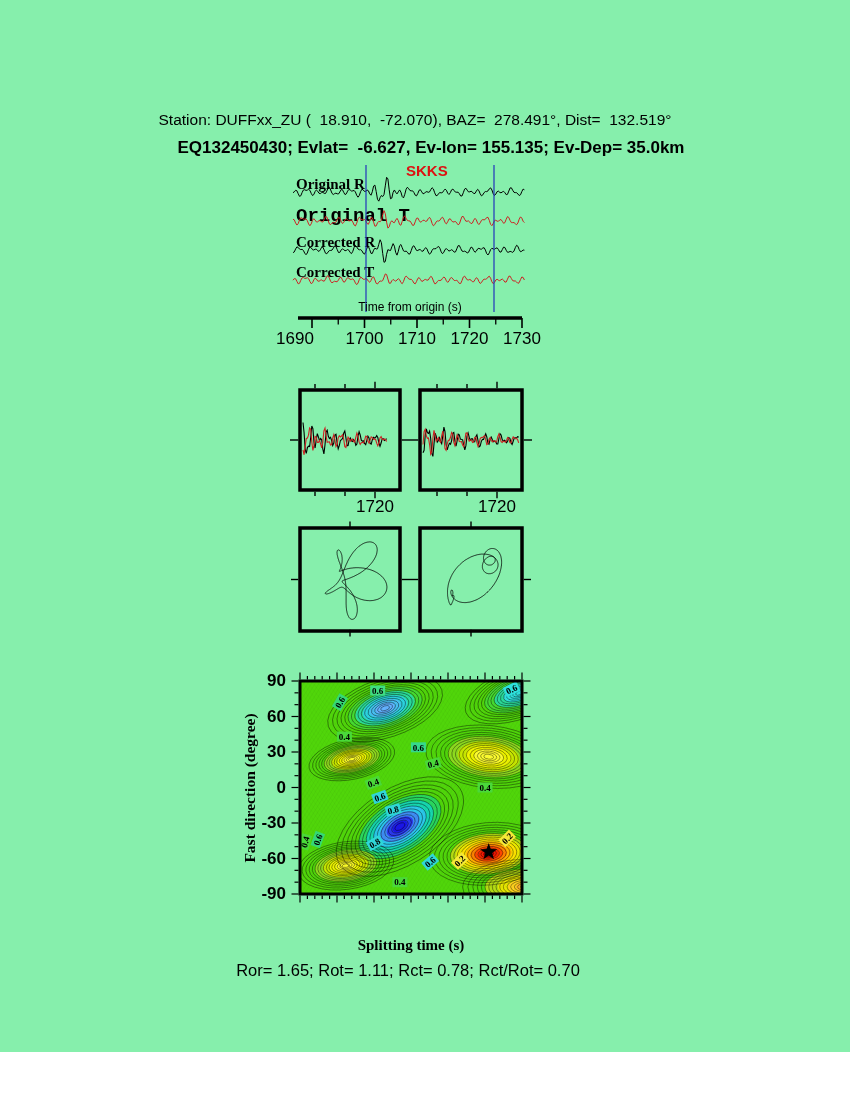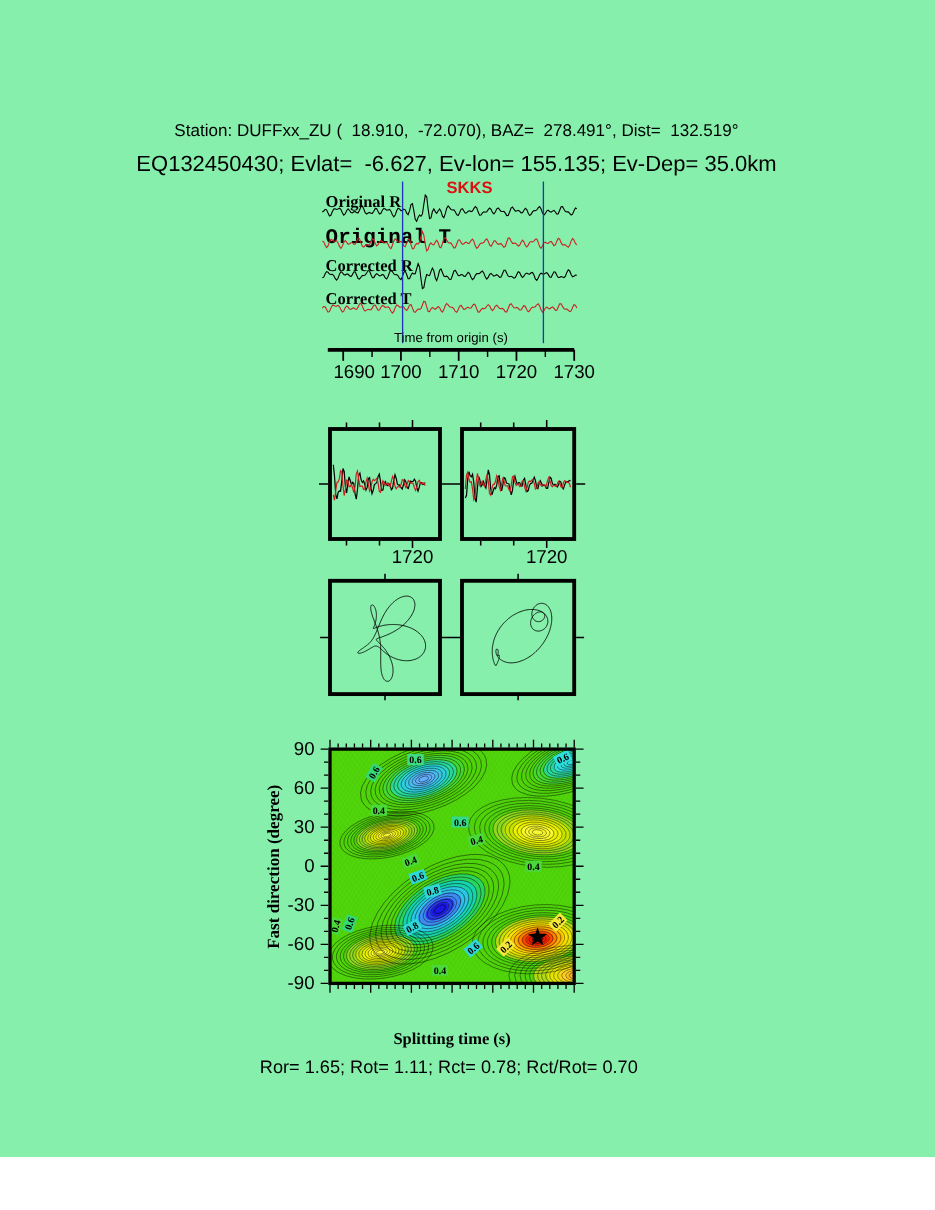--- a/index.html
+++ b/index.html
@@ -3,29 +3,29 @@
 <meta charset="utf-8">
 <style>
   html,body{margin:0;padding:0;background:#fff;}
   #page{position:relative;width:850px;height:1052px;background:#86efac;overflow:hidden;
         font-family:"Liberation Sans","DejaVu Sans",sans-serif;color:#000;}
   .abs{position:absolute;}
   .ctr{text-align:center;}
   .pre{white-space:pre;}
   .serifb{font-family:"Liberation Serif","DejaVu Serif",serif;font-weight:bold;}
   .xt{position:absolute;transform:translateX(-50%);font-size:17px;}
-  .yt{position:absolute;width:46px;text-align:right;font-size:17px;}
+  .yt{position:absolute;width:46px;text-align:right;font-size:17px;font-weight:bold;}
 </style>
 </head>
 <body>
 
 <div id="page">
 
   <div class="abs ctr pre" style="left:0;width:830px;top:111px;font-size:15.5px;">Station: DUFFxx_ZU (  18.910,  -72.070), BAZ=  278.491°, Dist=  132.519°</div>
-  <div class="abs ctr pre" style="left:0;width:830px;top:138px;font-size:20px;">EQ132450430; Evlat=  -6.627, Ev-lon= 155.135; Ev-Dep= 35.0km</div>
+  <div class="abs ctr pre" style="left:16px;width:830px;top:138px;font-size:17px;font-weight:bold;">EQ132450430; Evlat=  -6.627, Ev-lon= 155.135; Ev-Dep= 35.0km</div>
 
   <div class="abs" style="left: 406px; top: 162px; font-size: 15px; font-weight: bold; color: rgb(221, 17, 17);">SKKS</div>
 
   <div class="abs serifb" style="left:296px;top:176px;font-size:15px;">Original R</div>
   <div class="abs serifb" style="left:296px;top:205px;font-size:19px;font-family:Liberation Mono, monospace;">Original T</div>
   <div class="abs serifb" style="left:296px;top:234px;font-size:15px;text-align:center;">Corrected R</div>
   <div class="abs serifb" style="left:296px;top:264px;font-size:15px;">Corrected T</div>
 
   <svg id="top-svg" class="abs" style="left:270px;top:160px;" width="280" height="200" viewBox="0 0 280 200">
     <g id="top-traces">
@@ -47,21 +47,21 @@
         <line x1="147" y1="158" x2="147" y2="168" stroke="#000" stroke-width="1.6"></line>
         <line x1="173.25" y1="158" x2="173.25" y2="164.5" stroke="#000" stroke-width="1.3"></line>
         <line x1="199.5" y1="158" x2="199.5" y2="168" stroke="#000" stroke-width="1.6"></line>
         <line x1="225.75" y1="158" x2="225.75" y2="164.5" stroke="#000" stroke-width="1.3"></line>
         <line x1="252" y1="158" x2="252" y2="168" stroke="#000" stroke-width="1.6"></line>
       </g>
   </svg>
 
   <div class="abs ctr" style="left:270px;width:280px;top:300px;font-size:12px;">Time from origin (s)</div>
   <div id="time-tick-labels" class="abs" style="left:270px;top:329px;width:280px;height:22px;">
-      <span class="xt" style="left: 52px; top: 0px;">1690</span>
+      <span class="xt" style="left: 25px; top: 0px;">1690</span>
       <span class="xt" style="left: 94.5px; top: 0px;">1700</span>
       <span class="xt" style="left: 147px; top: 0px;">1710</span>
       <span class="xt" style="left: 199.5px; top: 0px;">1720</span>
       <span class="xt" style="left: 252px; top: 0px;">1730</span>
     </div>
 
   <svg id="mid-svg" class="abs" style="left:270px;top:375px;" width="280" height="270" viewBox="0 0 280 270">
     <defs>
       <clipPath id="clipWL">
           <rect x="32" y="17" width="96" height="96"></rect>

